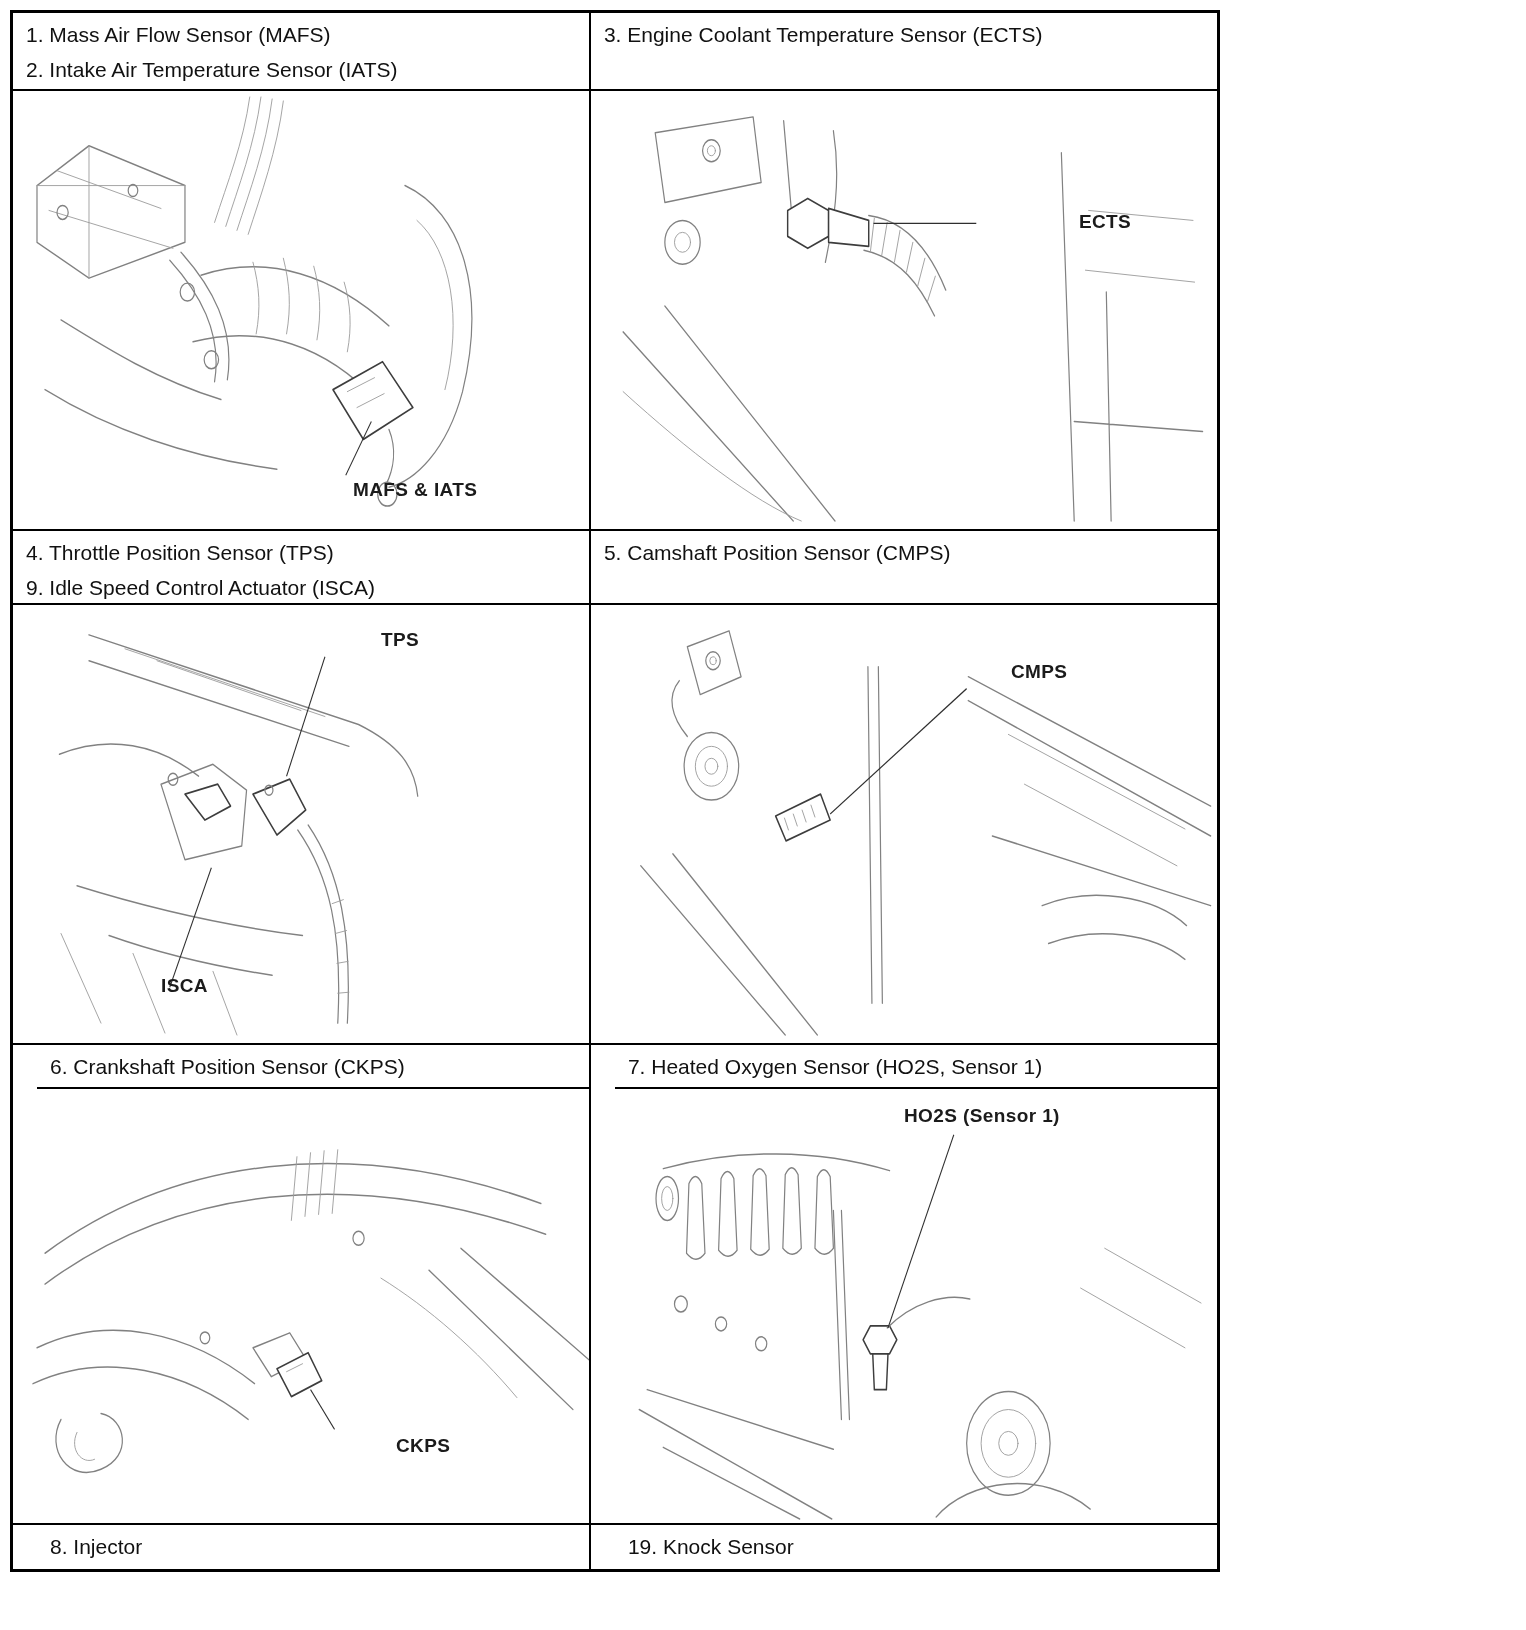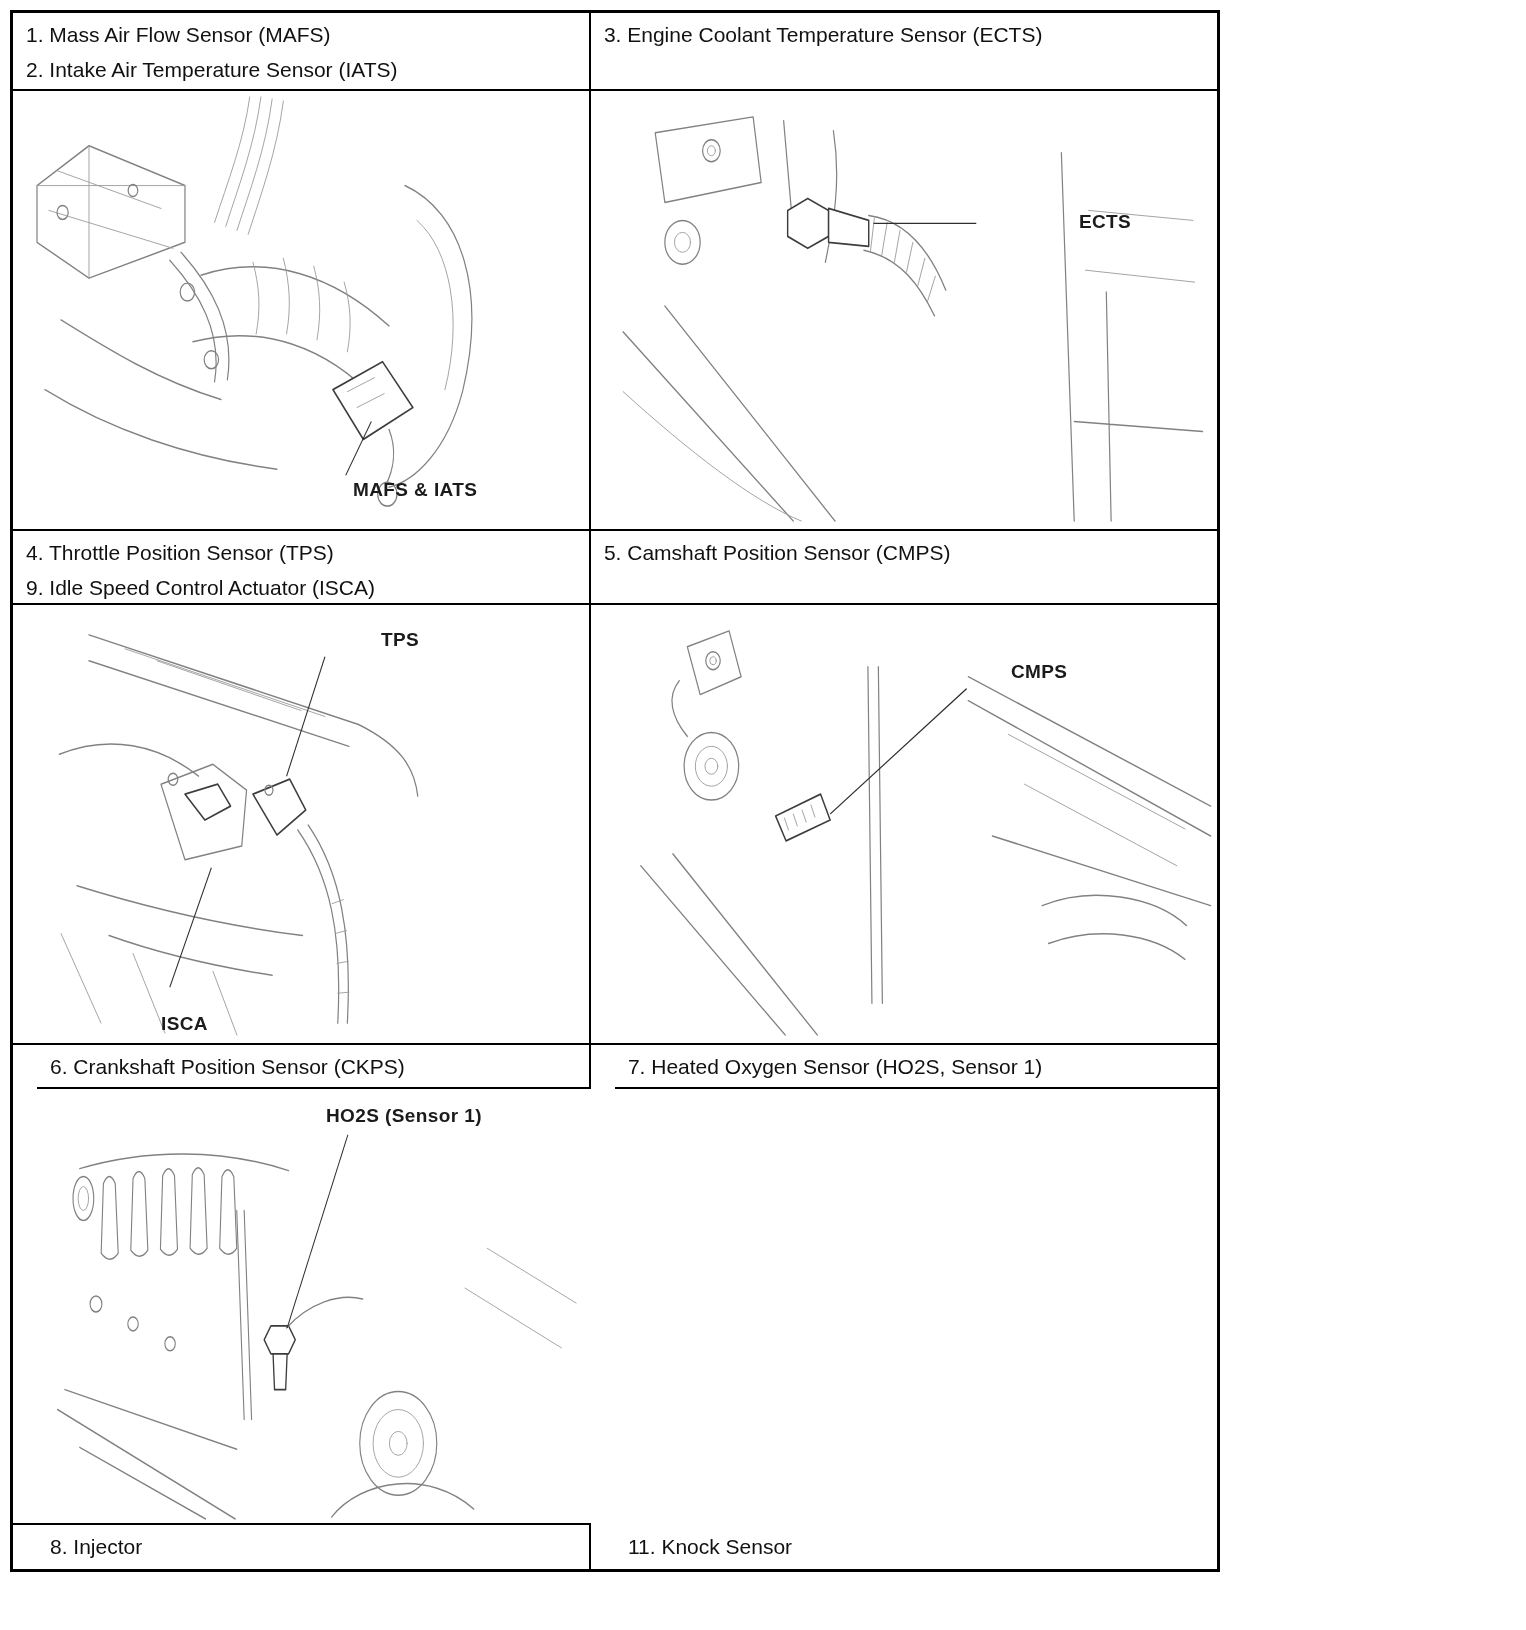--- a/index.html
+++ b/index.html
@@ -108,21 +108,21 @@
           <circle class="g" cx="200" cy="175" r="6"></circle>
             <circle class="g" cx="320" cy="186" r="5"></circle>
           <path class="g" d="M356,226 C396,272 412,330 406,420 M369,221 C409,268 424,330 418,420"></path>
           <path class="gl" d="M399,300 L413,296 M403,330 L417,327 M405,360 L419,358 M406,390 L420,389"></path>
           <path class="g" d="M80,282 C160,302 262,322 362,332 M120,332 C190,352 260,364 324,372"></path>
           <path class="gl" d="M60,330 L110,420 M150,350 L190,430 M250,368 L280,432"></path>
           <path class="ld" d="M390,52 L342,172"></path>
           <path class="ld" d="M196,384 L248,264"></path>
         </svg>
         <div class="callout" style="left:368px; top:24px;">TPS</div>
-        <div class="callout" style="left:148px; top:408px;">ISCA</div>
+        <div class="callout" style="left:148px; top:370px;">ISCA</div>
       </div>
       <div class="cell fig last">
         <svg class="art" viewBox="0 0 780 440" preserveAspectRatio="none">
           <path class="g" d="M120,42 L172,26 L187,72 L136,90 Z"></path>
           <circle class="g" cx="152" cy="56" r="9"></circle>
             <circle class="gl" cx="152" cy="56" r="4"></circle>
           <circle class="g" cx="150" cy="162" r="34"></circle>
             <circle class="gl" cx="150" cy="162" r="20"></circle>
             <circle class="gl" cx="150" cy="162" r="8"></circle>
           <path class="g" d="M120,132 C100,112 94,92 110,76"></path>
@@ -142,20 +142,38 @@
     <div class="row">
       <div class="cell h44">
         <div class="lbl">6. Crankshaft Position Sensor (CKPS)</div>
       </div>
       <div class="cell h44 last">
         <div class="lbl">7. Heated Oxygen Sensor (HO2S, Sensor 1)</div>
       </div>
     </div>
 
     <div class="row">
+      <div class="cell fig2">
+        <svg class="art" viewBox="0 0 720 436" preserveAspectRatio="none">
+          <path class="g" d="M40,165 C200,70 420,45 660,115 M40,196 C200,100 420,76 666,146"></path>
+          <path class="gl" d="M355,68 L348,132 M372,64 L365,128 M389,62 L382,126 M406,61 L399,125"></path>
+          <path class="g" d="M30,260 C120,225 222,245 302,296 M25,296 C115,262 217,283 294,332"></path>
+          <path class="g" d="M60,332 C40,362 70,396 110,382 C150,369 141,331 110,326"></path>
+          <path class="gl" d="M80,345 C70,362 86,378 102,372"></path>
+          <path class="g" d="M300,260 L346,245 L366,271 L323,289 Z"></path>
+          <path class="gd" d="M330,281 L369,265 L386,293 L348,309 Z"></path>
+          <path class="gl" d="M342,284 L362,276"></path>
+          <path class="g" d="M520,182 L700,322 M560,160 L720,272"></path>
+          <circle class="g" cx="240" cy="250" r="6"></circle>
+            <circle class="g" cx="432" cy="150" r="7"></circle>
+          <path class="gl" d="M460,190 C520,220 580,262 630,310"></path>
+          <path class="ld" d="M372,302 L402,342"></path>
+        </svg>
+        <div class="callout" style="left:383px; top:346px;">CKPS</div>
+      </div>
       <div class="cell fig2 last">
         <svg class="art" viewBox="0 0 780 436" preserveAspectRatio="none">
           <path class="g" d="M90,80 C180,60 282,60 372,82"></path>
           <ellipse class="g" cx="95" cy="110" rx="14" ry="22"></ellipse>
             <ellipse class="gl" cx="95" cy="110" rx="7" ry="12"></ellipse>
           <path class="g" d="M122,95 q8,-14 16,0 l4,70 q-11,12 -23,0 Z M162,90 q8,-14 16,0 l4,72 q-11,12 -23,0 Z M202,87 q8,-14 16,0 l4,74 q-11,12 -23,0 Z M242,86 q8,-14 16,0 l4,74 q-11,12 -23,0 Z M282,88 q8,-14 16,0 l4,72 q-11,12 -23,0 Z"></path>
           <circle class="g" cx="112" cy="216" r="8"></circle>
             <circle class="g" cx="162" cy="236" r="7"></circle>
             <circle class="g" cx="212" cy="256" r="7"></circle>
           <path class="g" d="M302,122 L312,332 M312,122 L322,332"></path>
@@ -172,18 +190,18 @@
         </svg>
         <div class="callout" style="left:313px; top:16px;">HO2S (Sensor 1)</div>
       </div>
     </div>
 
     <div class="row final">
       <div class="cell h44">
         <div class="lbl">8. Injector</div>
       </div>
       <div class="cell h44 last">
-        <div class="lbl">11. Knock Sensor</div>
+        <div class="lbl">19. Knock Sensor</div>
       </div>
     </div>
 
   </div>
 </div>
 
 </body></html>

